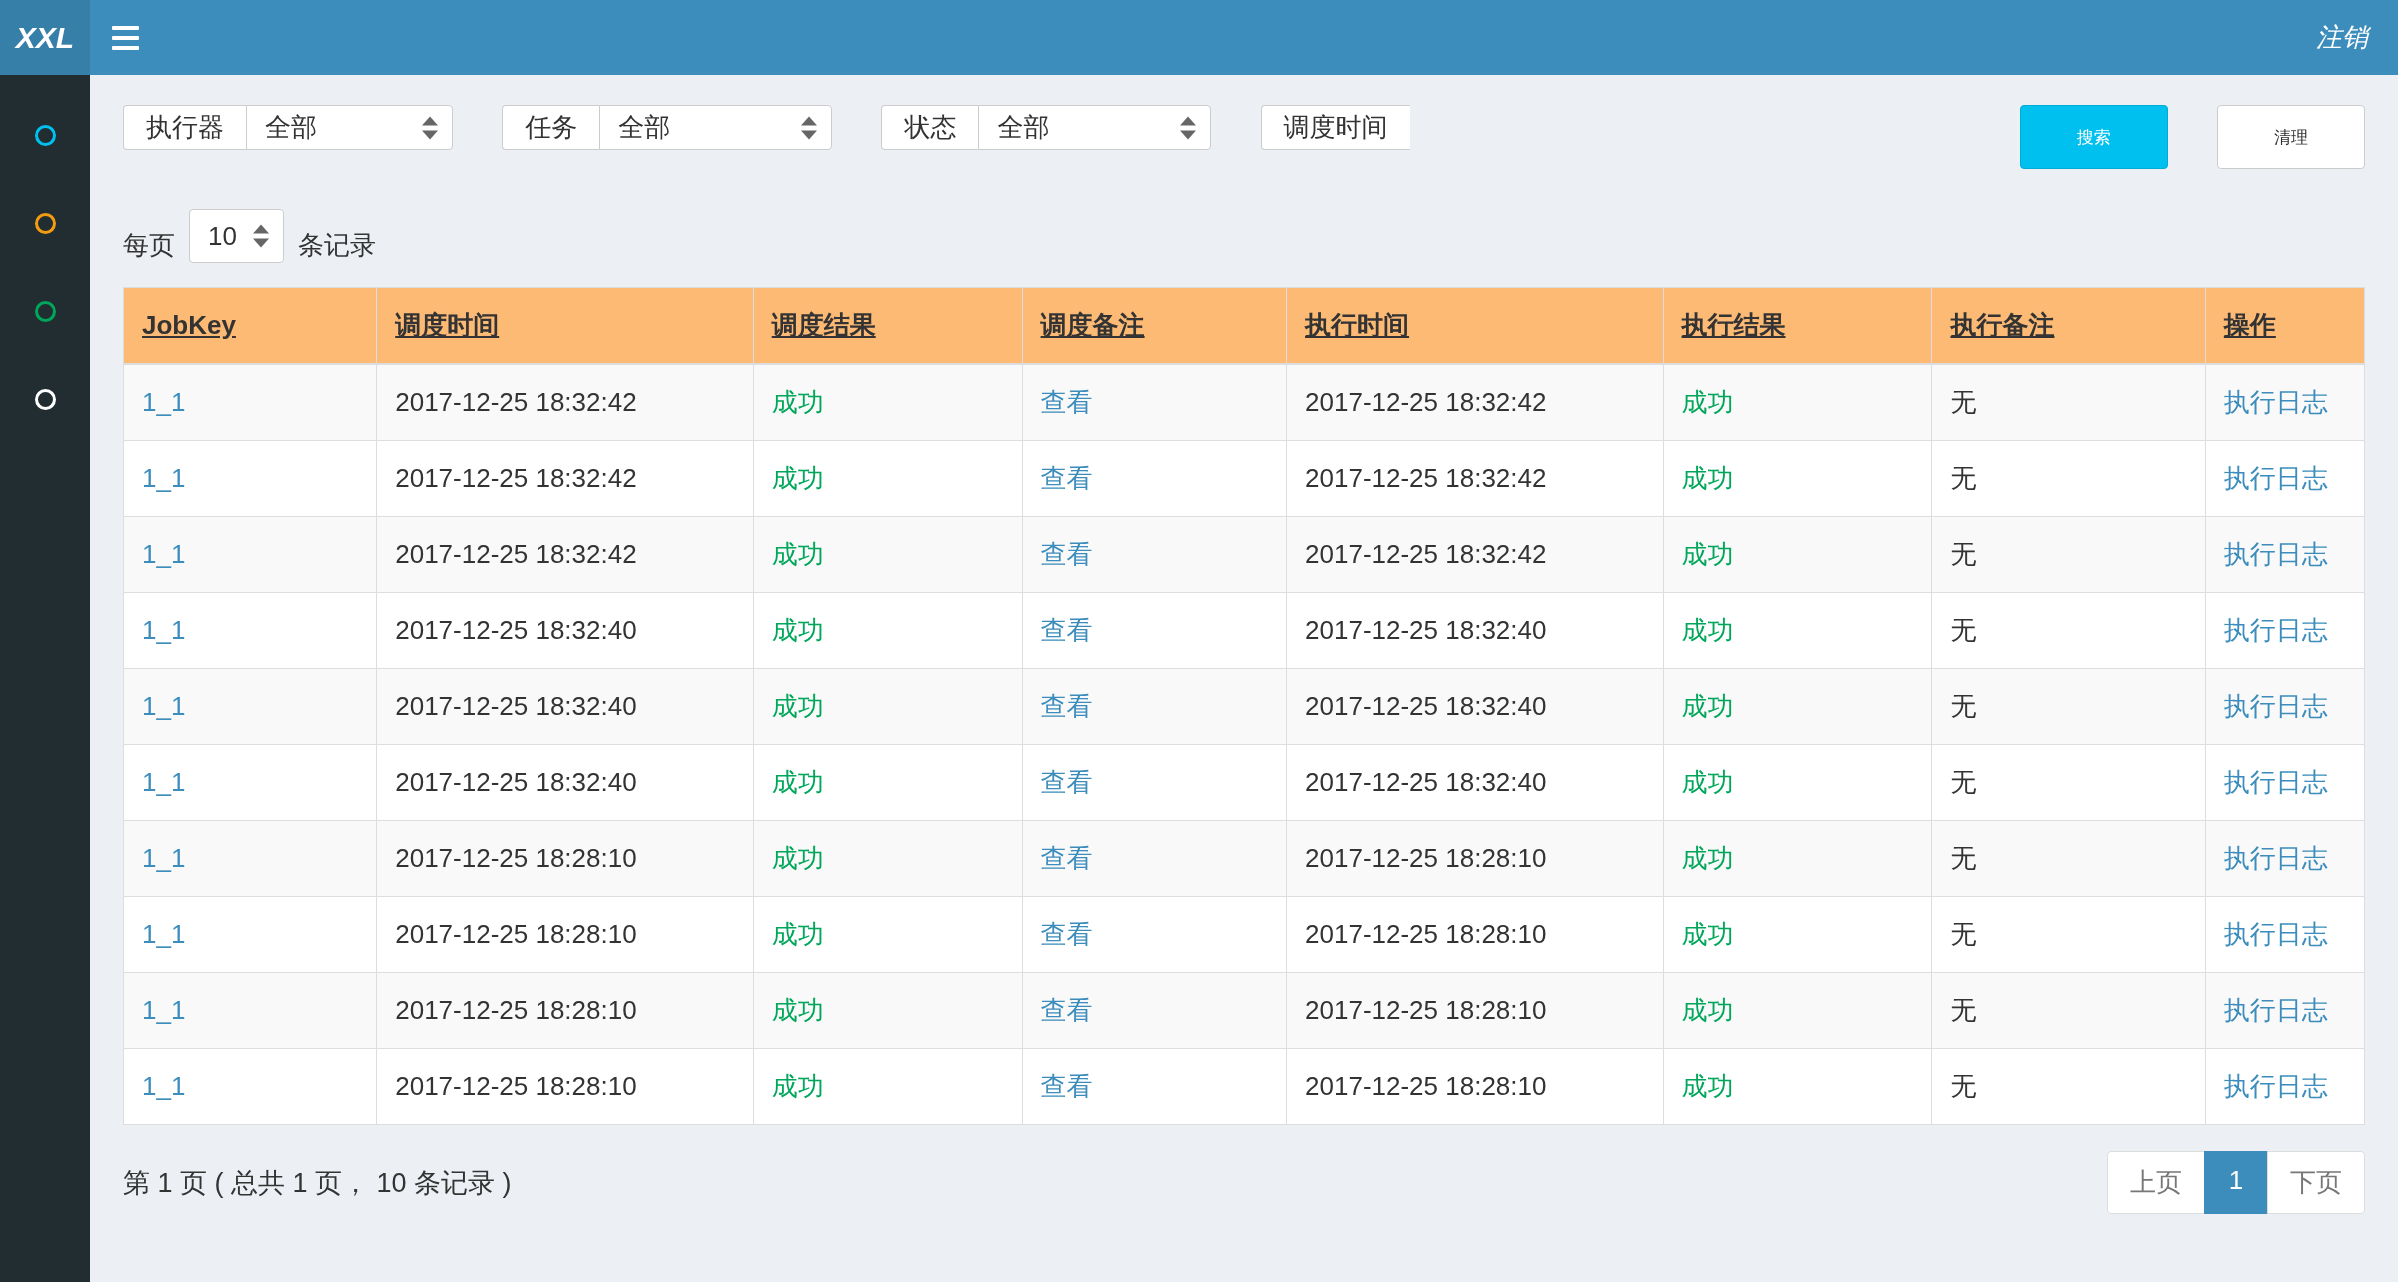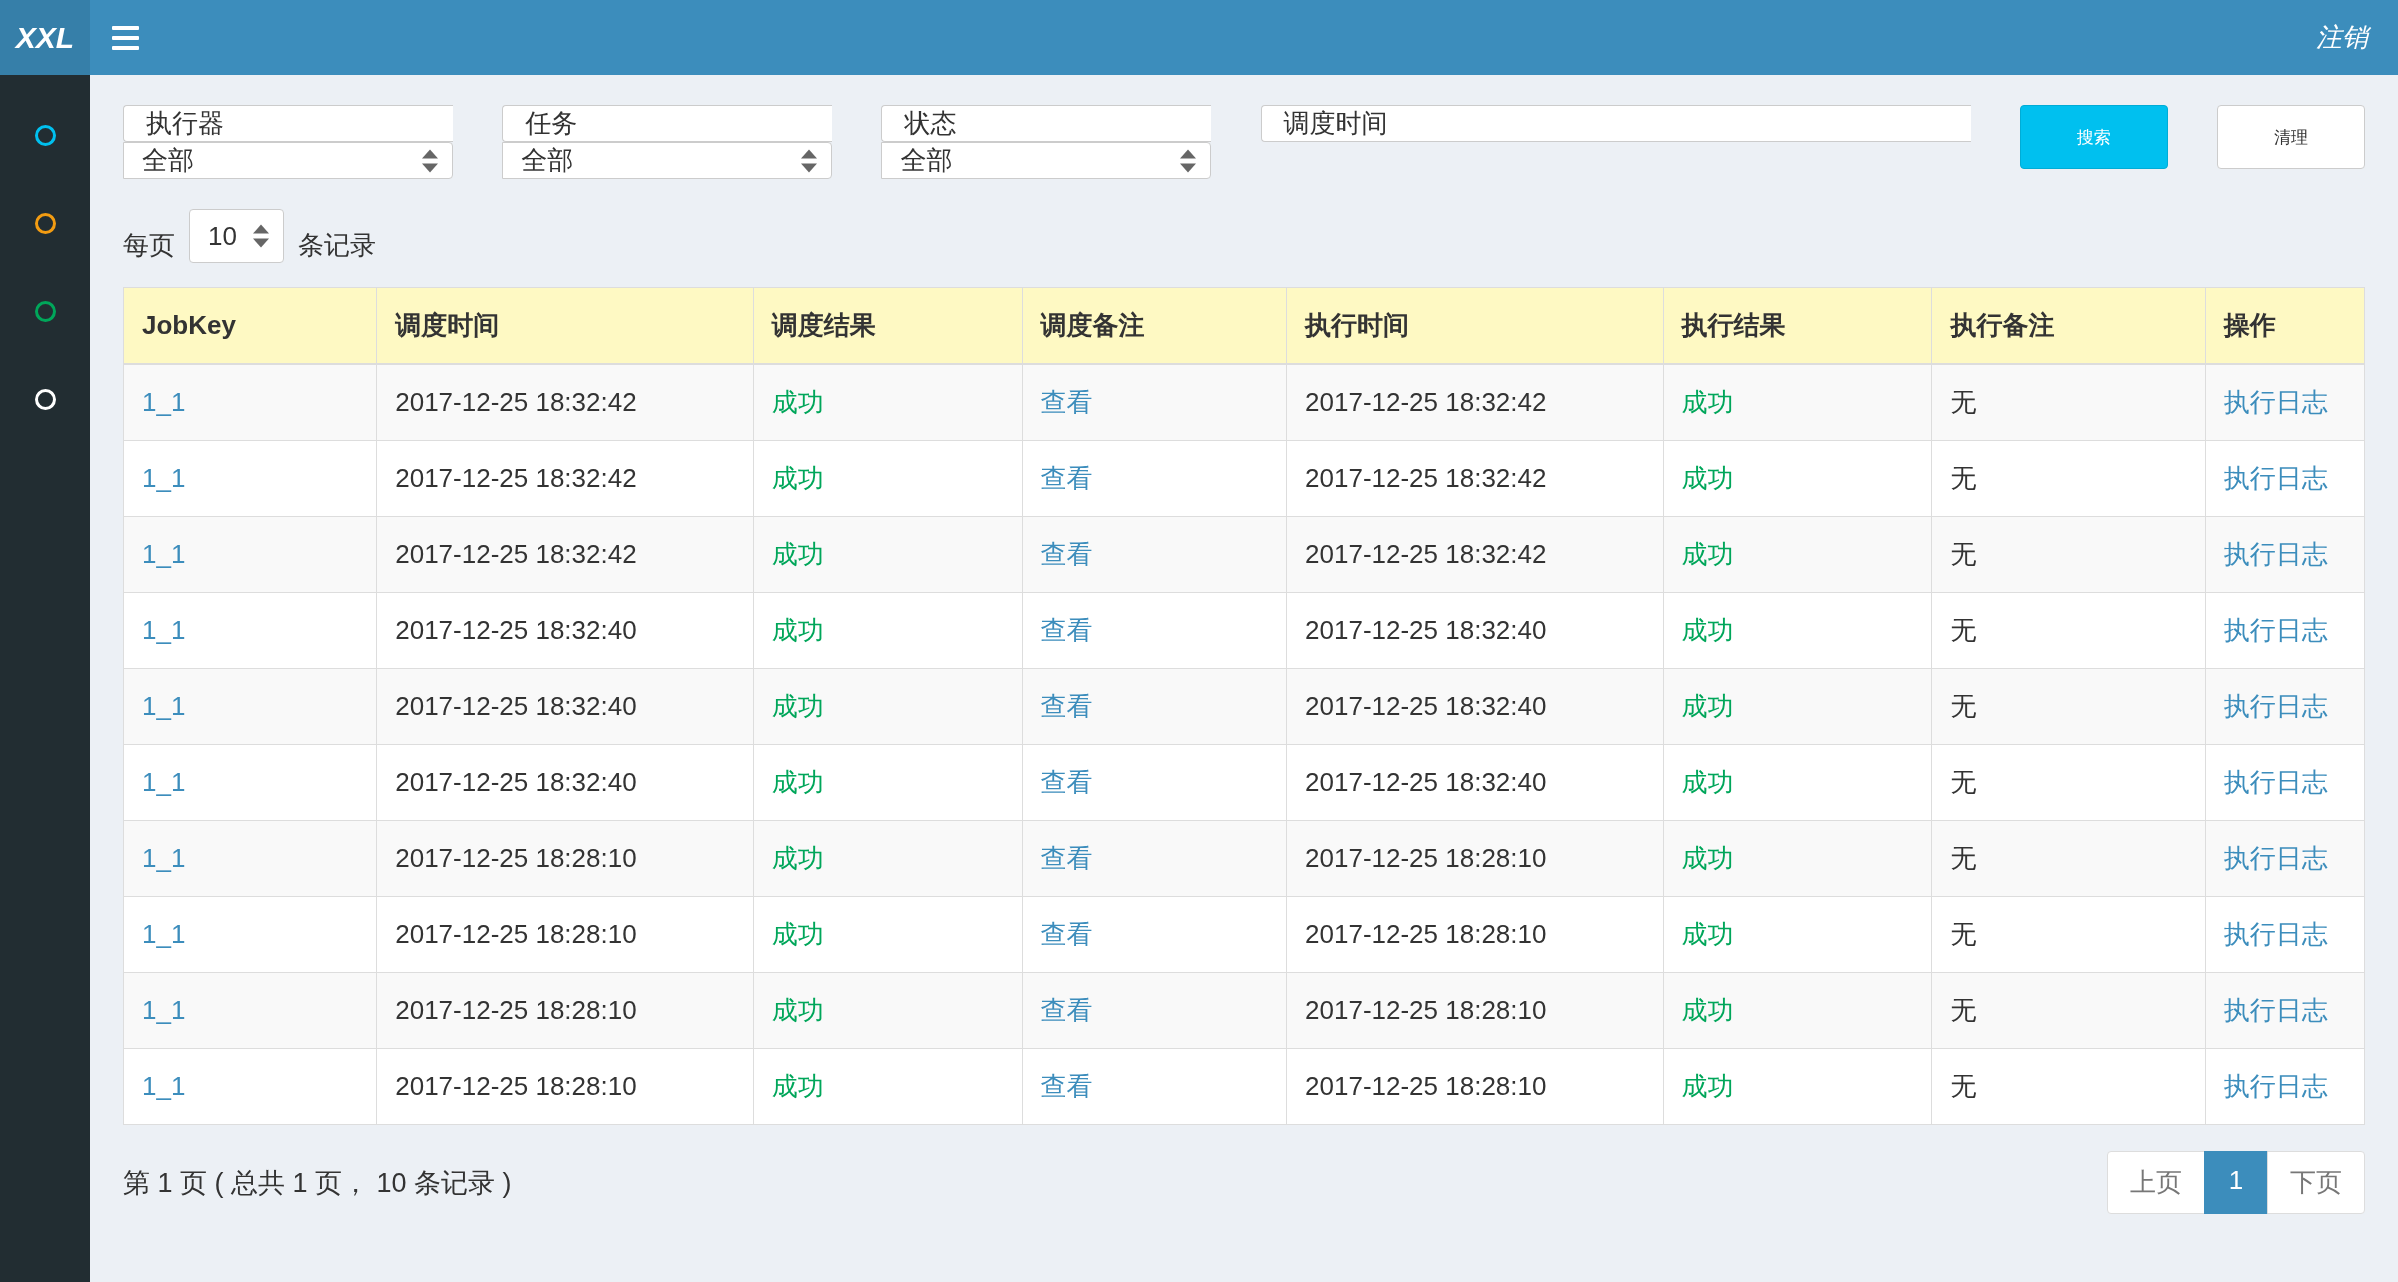--- a/index.html
+++ b/index.html
@@ -49,21 +49,21 @@
   .main { margin-left: 90px; padding: 0 33px; }
   .content-header { padding: 28px 0 6px 0; }
   .page-title { font-size: 46px; font-weight: bold; color: #333; display: inline-block; }
   .page-subtitle { font-size: 28px; color: #777; margin-left: 12px; }
 
   
   .filter-row {
     margin-top: 30px; display: flex; align-items: stretch;
     justify-content: space-between;
   }
-  .input-group { display: flex; height: 64px; flex-direction: column; }
+  .input-group { display: flex; height: 45px; }
   .ig-executor { width: 330px; } .ig-job { width: 330px; } .ig-status { width: 330px; }
   .ig-time { width: 710px; }
   .addon {
     display: flex; align-items: center; padding: 0 22px;
     border: 1px solid #ccc; border-right: none; border-radius: 4px 0 0 4px;
     background: #fff; font-size: 26px; color: #333; white-space: nowrap;
   }
   .select {
     flex: 1; position: relative; border: 1px solid #ccc; border-radius: 0 4px 4px 0;
     background: #fff; display: flex; align-items: center; cursor: pointer;
@@ -92,21 +92,21 @@
 
   
   table.log-table {
     margin-top: 24px; width: 100%; border-collapse: collapse; background: #fff;
     table-layout: fixed;
   }
   .log-table th, .log-table td {
     border: 1px solid #ddd; font-size: 26px; text-align: left;
     padding: 20px 18px; overflow: hidden; white-space: nowrap;
   }
-  .log-table thead th { font-weight: bold; background: #fef9c3; border-bottom-width: 2px; }
+  .log-table thead th { font-weight: bold; background: #fdba74; border-bottom-width: 2px; text-decoration: underline; }
   .log-table tbody tr:nth-child(odd) { background: #f9f9f9; }
   .link { color: #3c8dbc; text-decoration: none; cursor: pointer; }
   .success { color: #00a65a; }
 
   
   .table-footer { margin-top: 26px; display: flex; align-items: center; justify-content: space-between; }
   .page-summary { font-size: 27px; color: #333; }
   .pagination { display: flex; }
   .page-btn {
     min-width: 88px; padding: 13px 22px; font-size: 26px; background: #fff;

